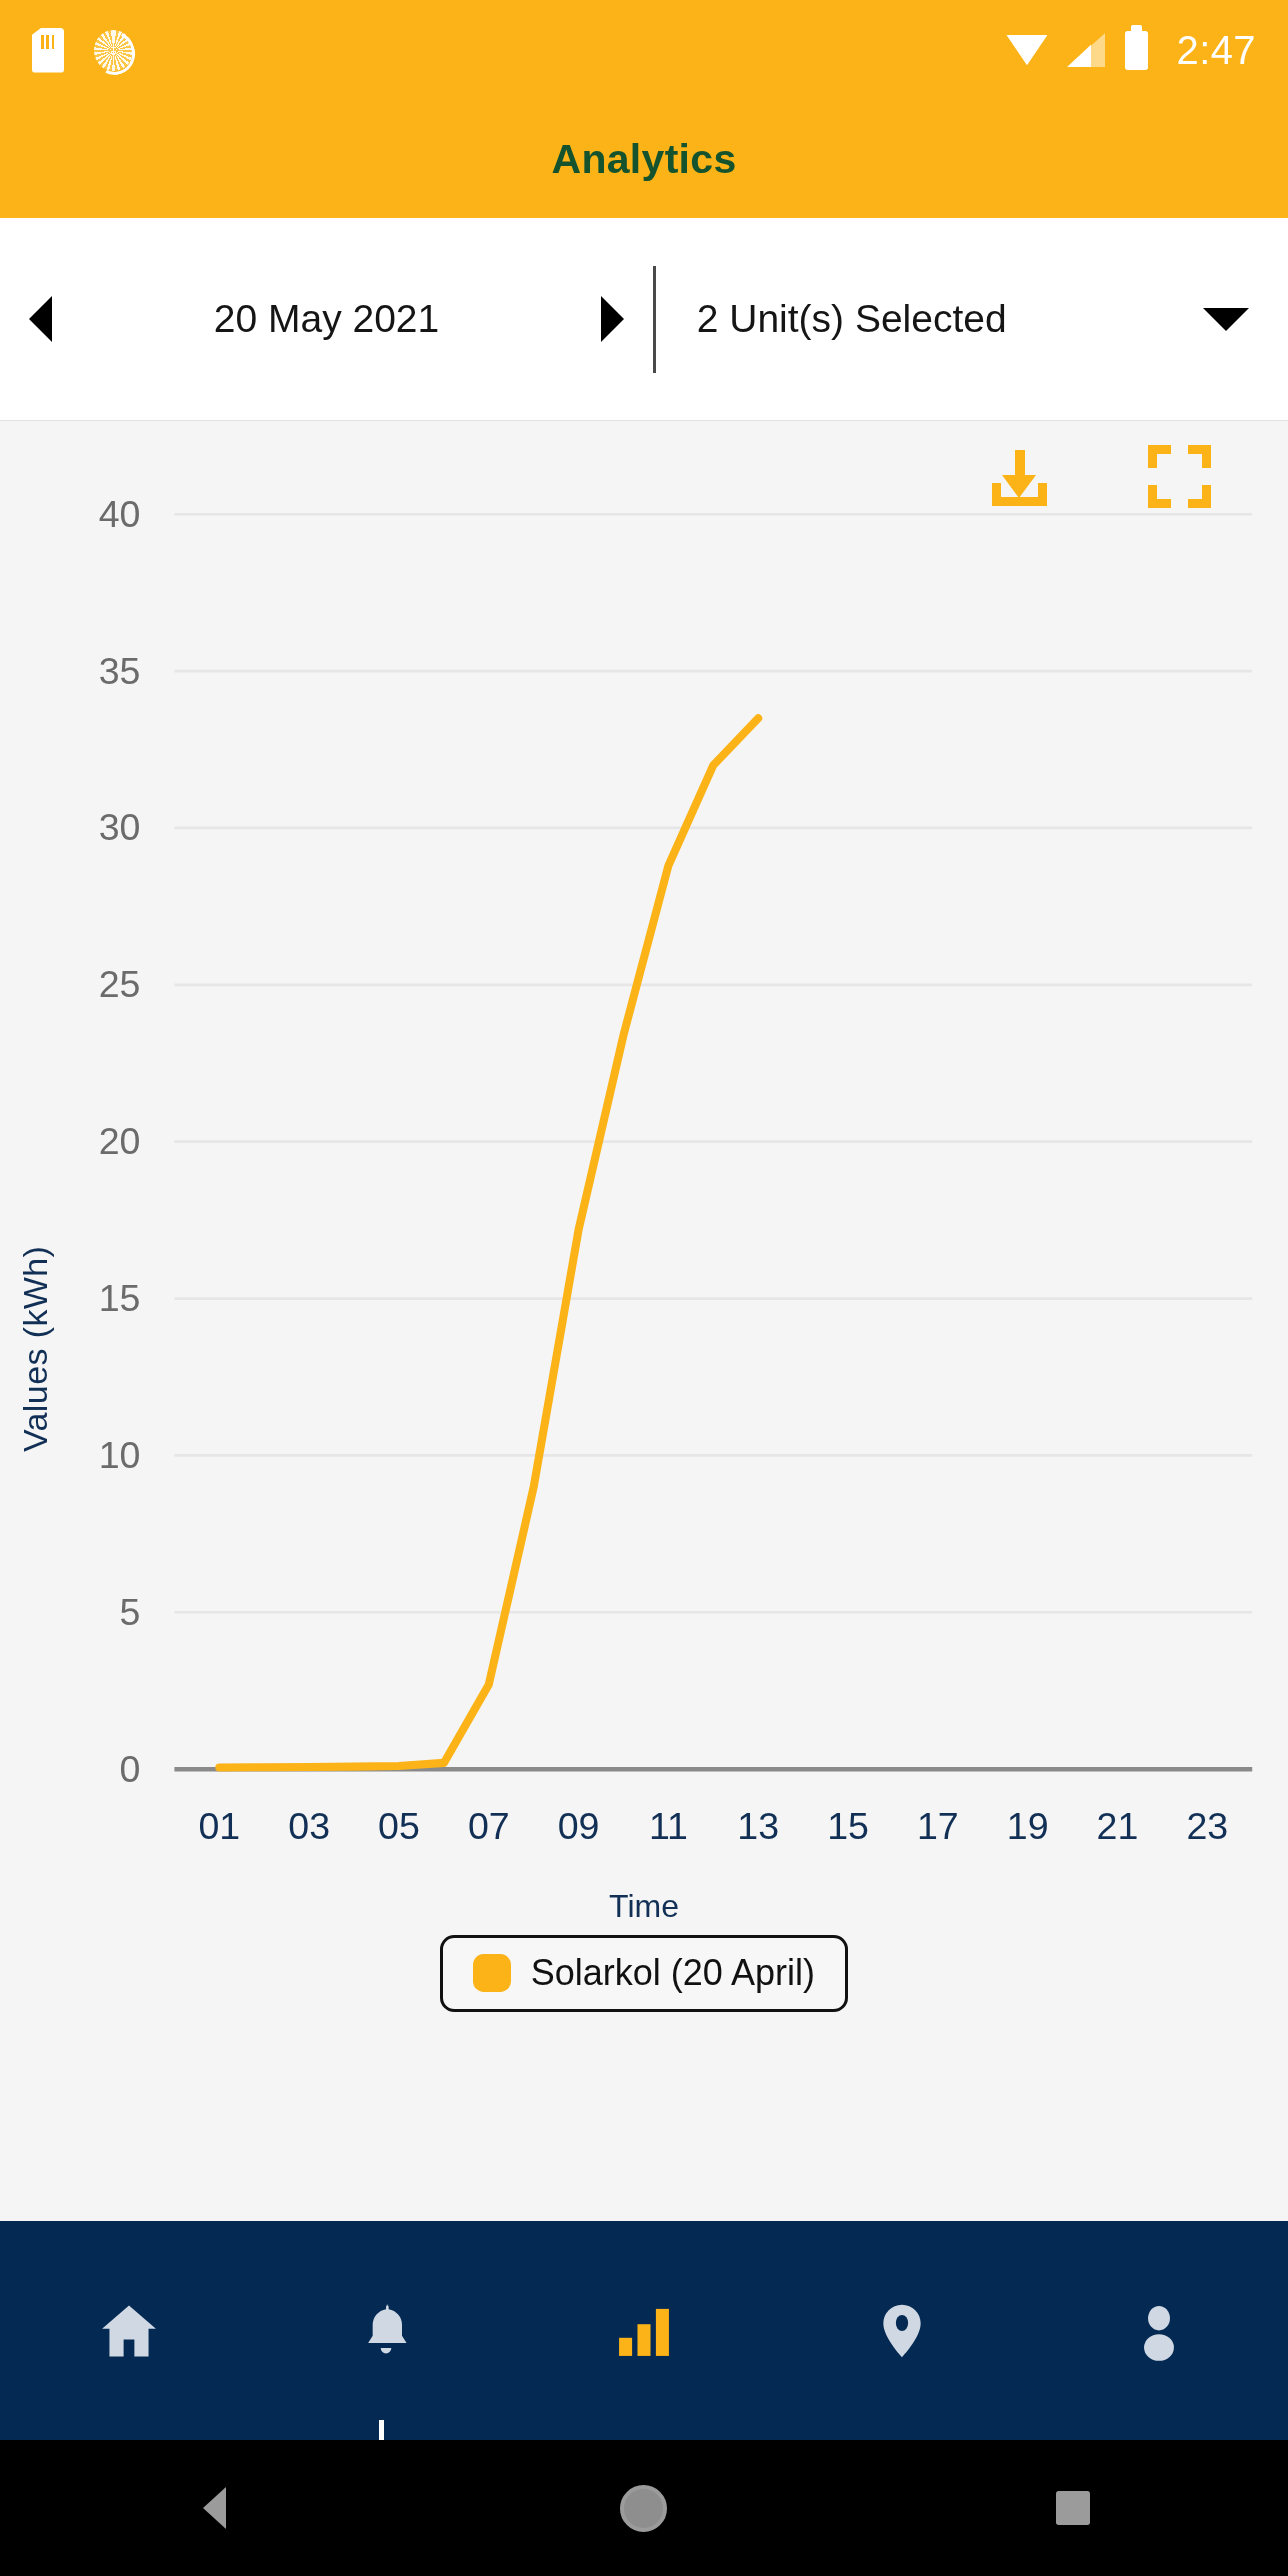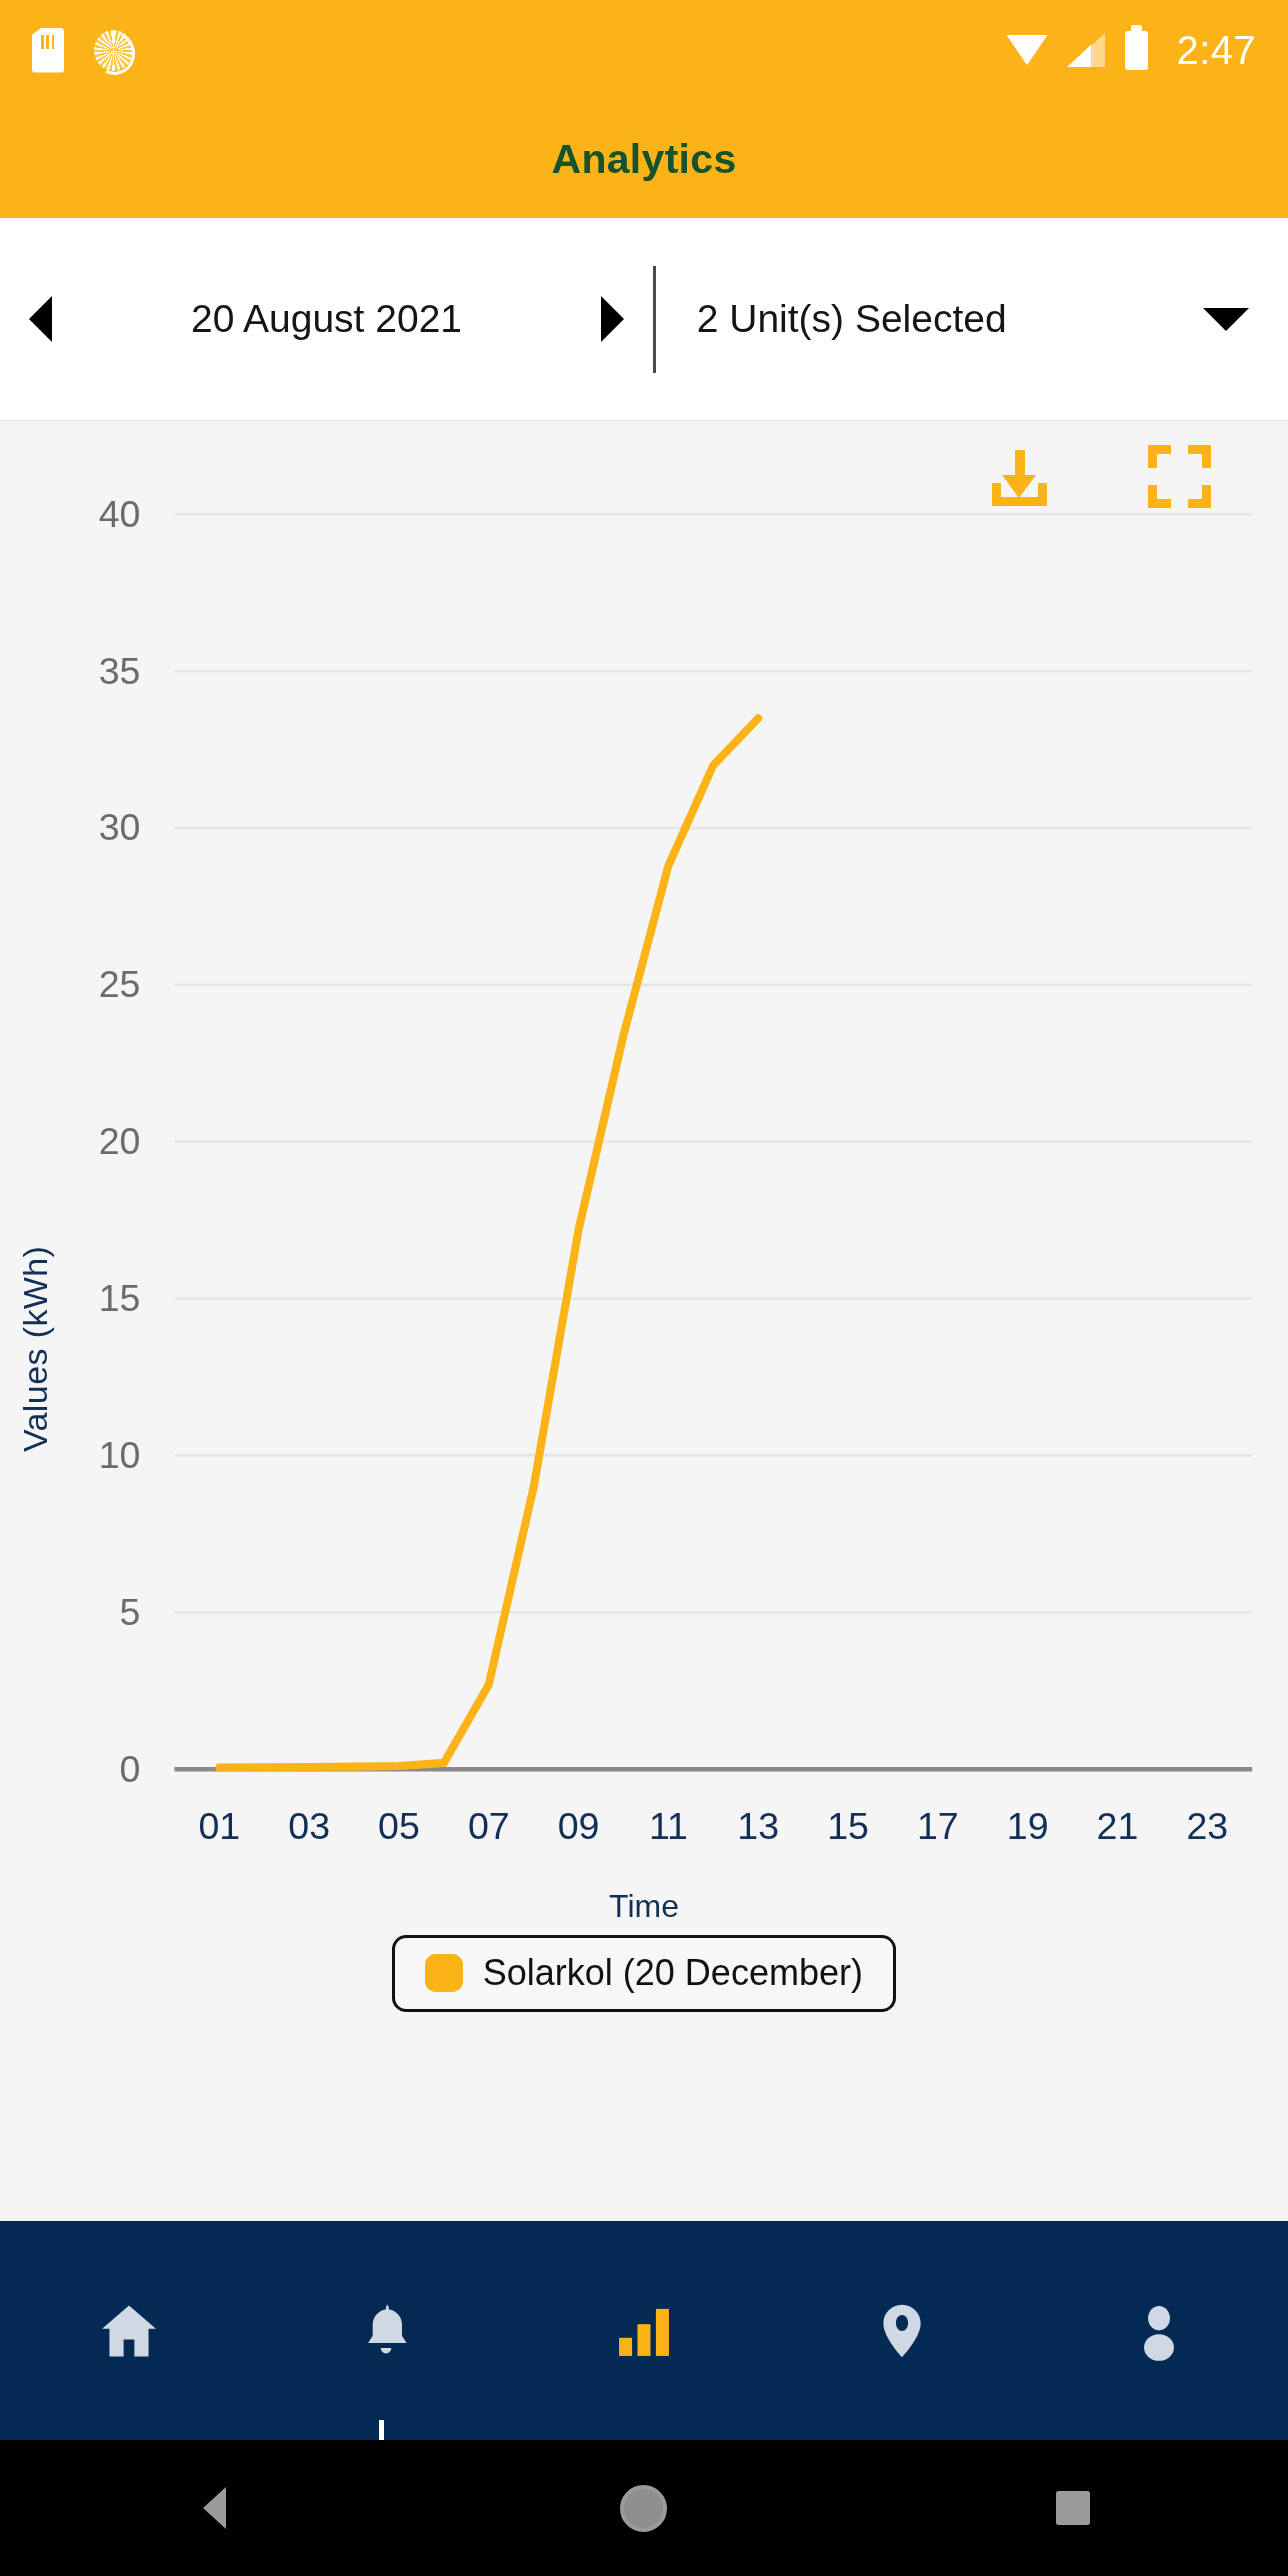--- a/index.html
+++ b/index.html
@@ -168,21 +168,21 @@
 
   <div class="appbar">
     <div class="appbar-title">Analytics</div>
   </div>
 
   <div class="filterbar">
     <div class="date-group">
       <div class="arrow-btn">
         <span class="tri-left"></span>
       </div>
-      <div class="date-text">20 August 2021</div>
+      <div class="date-text">20 May 2021</div>
       <div class="arrow-btn">
         <span class="tri-right"></span>
       </div>
     </div>
     <div class="vdivider"></div>
     <div class="unit-group">
       <span class="unit-text">2 Unit(s) Selected</span>
       <span class="caret"></span>
     </div>
   </div>
@@ -238,21 +238,21 @@
           <polyline points="245.2,1503.2 295.4,1502.9 345.6,1502.5 395.8,1502.2 446.0,1501.5 496.3,1498.0 546.5,1410.3 596.7,1189.3 646.9,901.7 697.1,684.2 747.3,494.8 797.5,382.6 847.7,330.0" fill="none" stroke="#fbb317" stroke-width="9" stroke-linejoin="round" stroke-linecap="round"></polyline>
         </svg>
 
       <div class="ylabel">Values (kWh)</div>
       <div class="xlabel">Time</div>
     </div>
 
     <div class="legend">
       <div class="legend-pill">
         <span class="legend-swatch"></span>
-        <span class="legend-text">Solarkol (20 December)</span>
+        <span class="legend-text">Solarkol (20 April)</span>
       </div>
     </div>
   </div>
 
   <div class="bottomnav">
     <div class="navitem">
       <svg class="nav-svg" width="68" height="68" viewBox="0 0 24 24">
         <path d="M12 3 2.5 11.2h2.6V21h5V15h3.8v6h5v-9.8h2.6z" fill="#cfd8e3"></path>
       </svg>
     </div>

